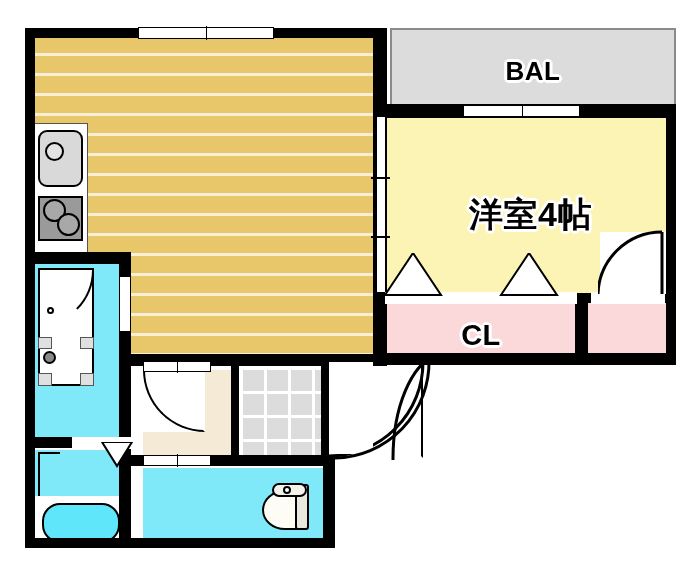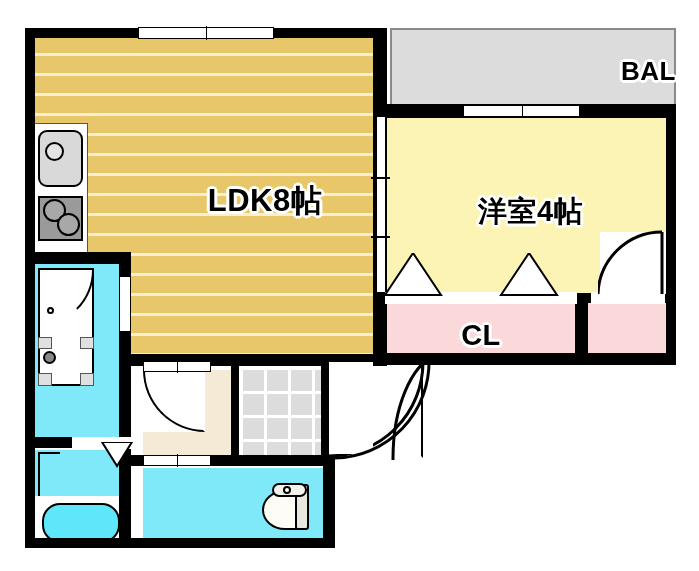--- a/index.html
+++ b/index.html
@@ -88,21 +88,21 @@
     font-weight: bold;
     white-space: nowrap;
     text-align: center;
     text-shadow:
       2px 0 0 #fff, -2px 0 0 #fff, 0 2px 0 #fff, 0 -2px 0 #fff,
       2px 2px 0 #fff, -2px 2px 0 #fff, 2px -2px 0 #fff, -2px -2px 0 #fff,
       3px 0 0 #fff, -3px 0 0 #fff, 0 3px 0 #fff, 0 -3px 0 #fff;
     letter-spacing: 0.5px;
   }
   .lbl-ldk    { font-size: 31px; }
-  .lbl-room   { font-size: 29px; }
+  .lbl-room   { font-size: 34px; }
   .lbl-bal    { font-size: 26px; }
   .lbl-cl     { font-size: 29px; }
   .lbl-heater { font-size: 20px; }
   .lbl-sink   { font-size: 25px; }
   .lbl-bath   { font-size: 25px; }
   .lbl-genkan { font-size: 25px; }
   .lbl-toilet { font-size: 25px; }
 
   
   .sink-unit {
@@ -195,36 +195,35 @@
     border: 2px solid #000;
     border-radius: 50%;
   }
 </style>
 </head>
 <body>
 
 <div id="plan">
 
   <div class="thin-outline" style="left:390px; top:28px; width:286px; height:84px;"></div>
-  <div class="label lbl-bal" style="left:390px; top:56px; width:286px;text-align:right;">BAL</div>
+  <div class="label lbl-bal" style="left:390px; top:56px; width:286px;">BAL</div>
 
   <div class="room fill-ldk" style="left:33px; top:36px; width:346px; height:320px;">
     <div class="floorboards"></div>
   </div>
 
   <div class="sink-unit" style="left:33px; top:123px; width:55px; height:235px;"></div>
 
   <div class="sink-basin" style="left:38px; top:130px; width:45px; height:57px;"></div>
   <div class="sink-hole" style="left:45px; top:142px; width:19px; height:19px;"></div>
 
   <div class="stove-box" style="left:38px; top:196px; width:45px; height:45px;"></div>
   <div class="burner" style="left:43px; top:199px; width:23px; height:23px;"></div>
   <div class="burner" style="left:57px; top:213px; width:23px; height:23px;"></div>
 
-  <div class="label lbl-ldk" style="left:120px; top:180px; width:290px;">LDK8帖</div>
 
   <div class="room fill-room" style="left:385px; top:116px; width:291px; height:180px;"></div>
   <div class="label lbl-room" style="left:385px; top:192px; width:291px;">洋室4帖</div>
 
   <div class="room fill-cl" style="left:385px; top:302px; width:192px; height:52px;"></div>
   <div class="label lbl-cl" style="left:385px; top:311px; width:192px;margin-top:8px;">CL</div>
 
   <div class="room fill-cl" style="left:588px; top:302px; width:88px; height:52px;"></div>
 
   <div class="room fill-water" style="left:33px; top:262px; width:94px; height:178px;"></div>

